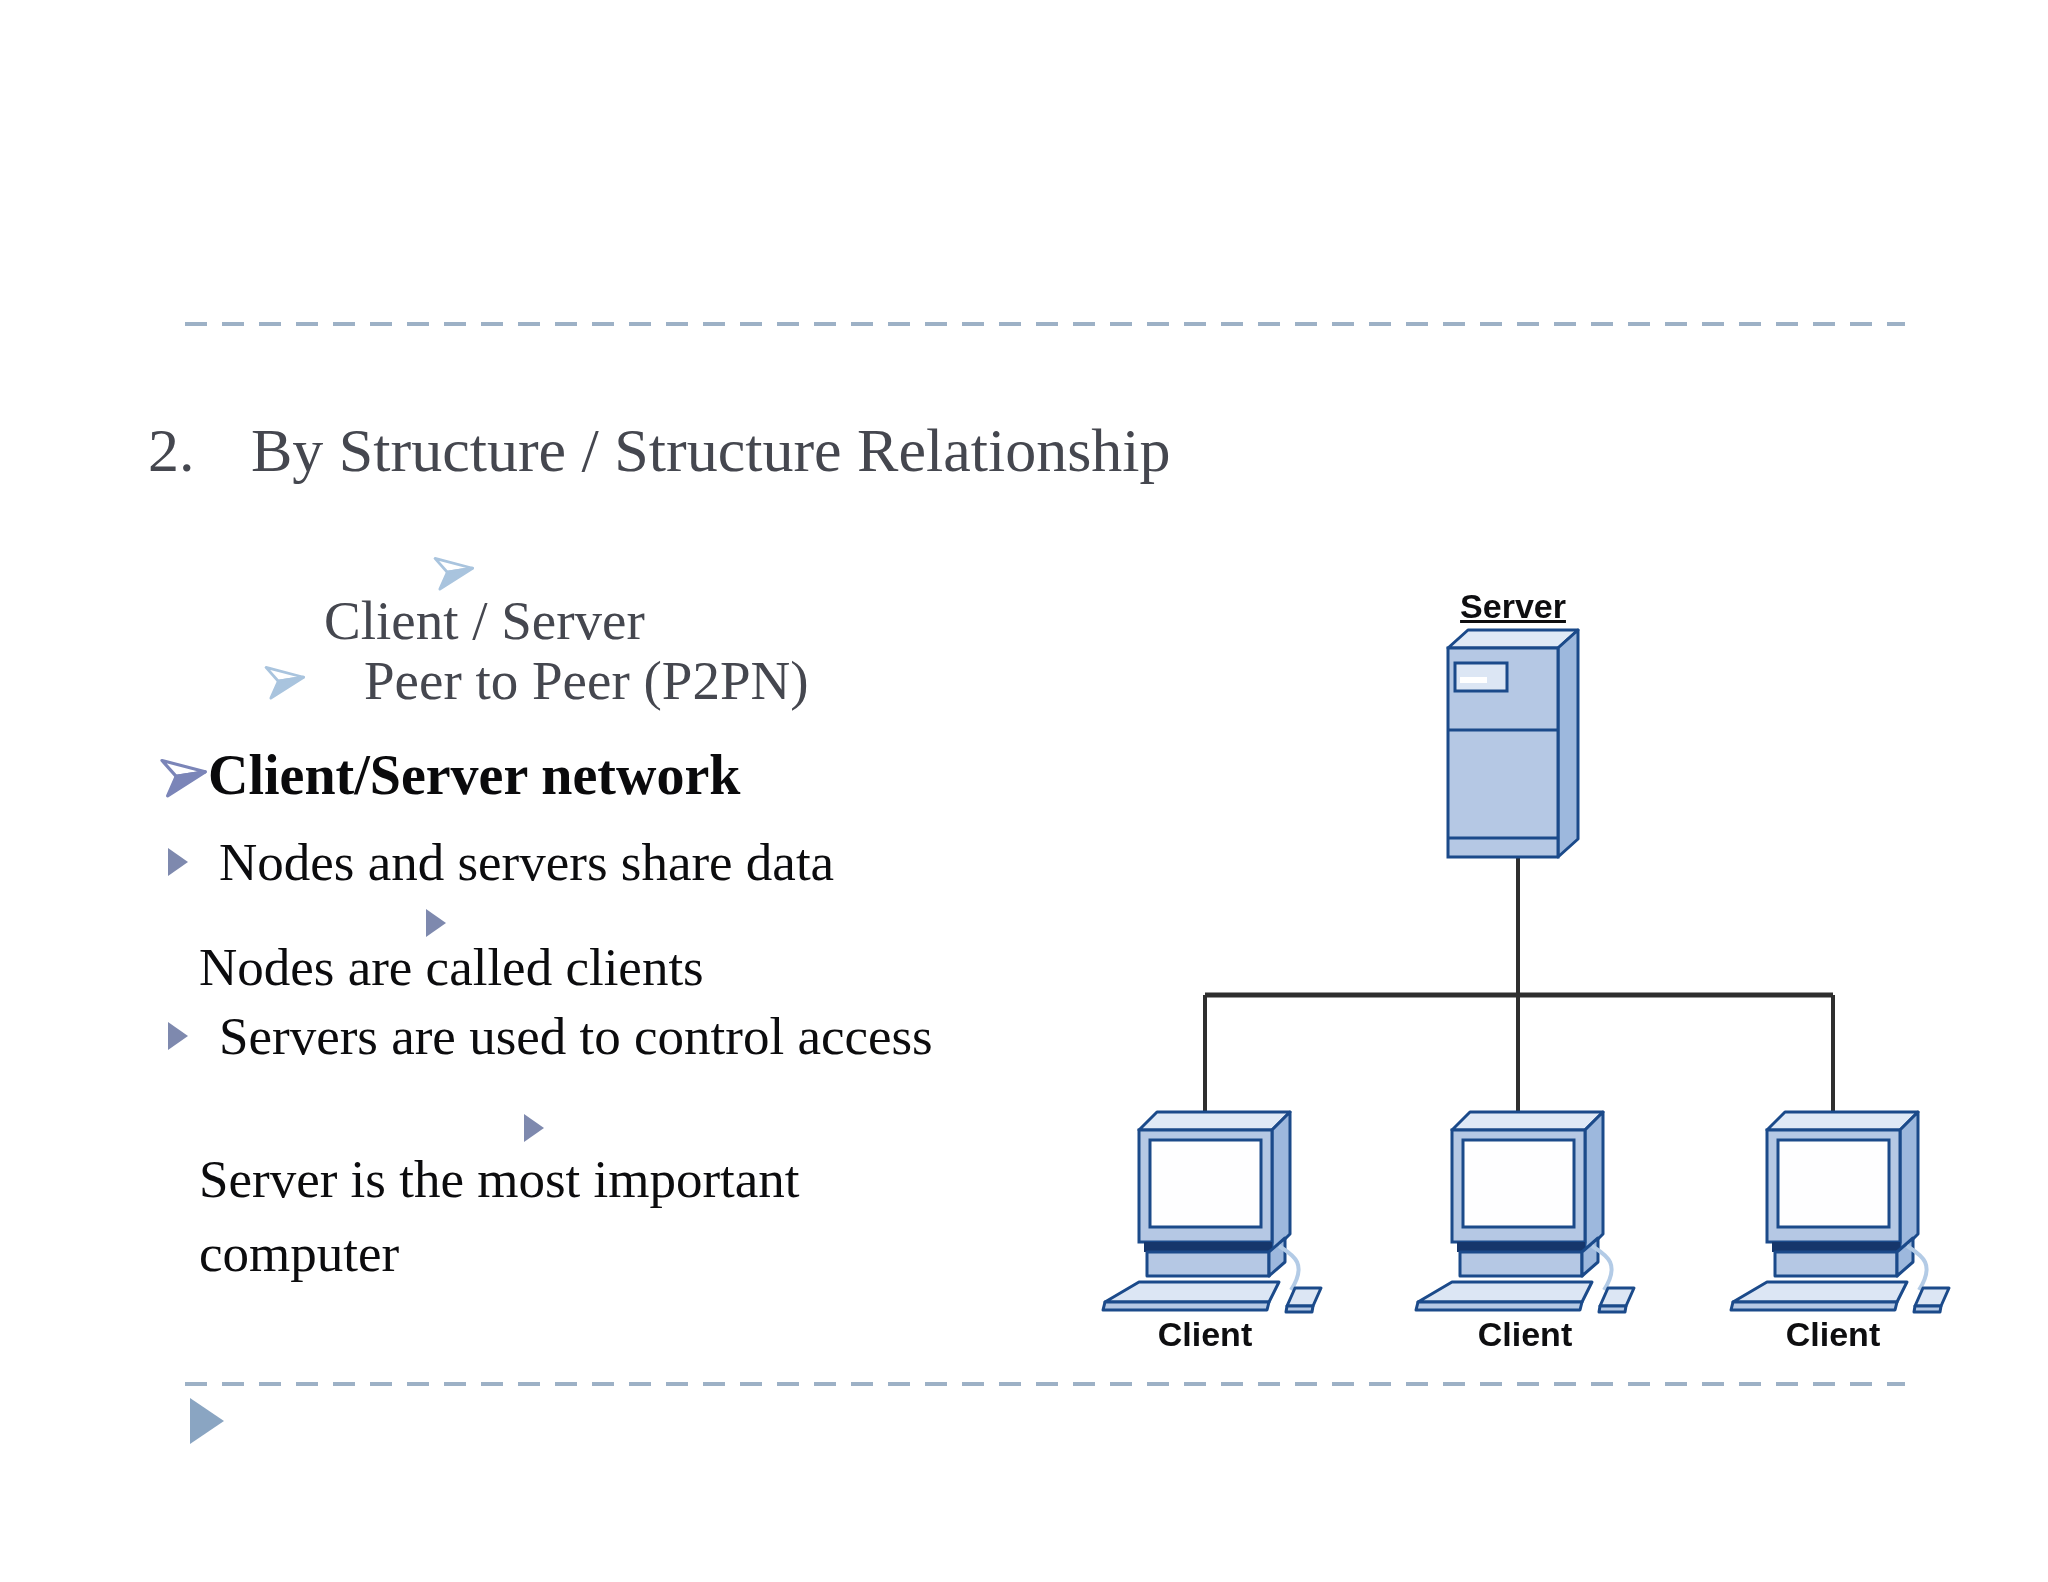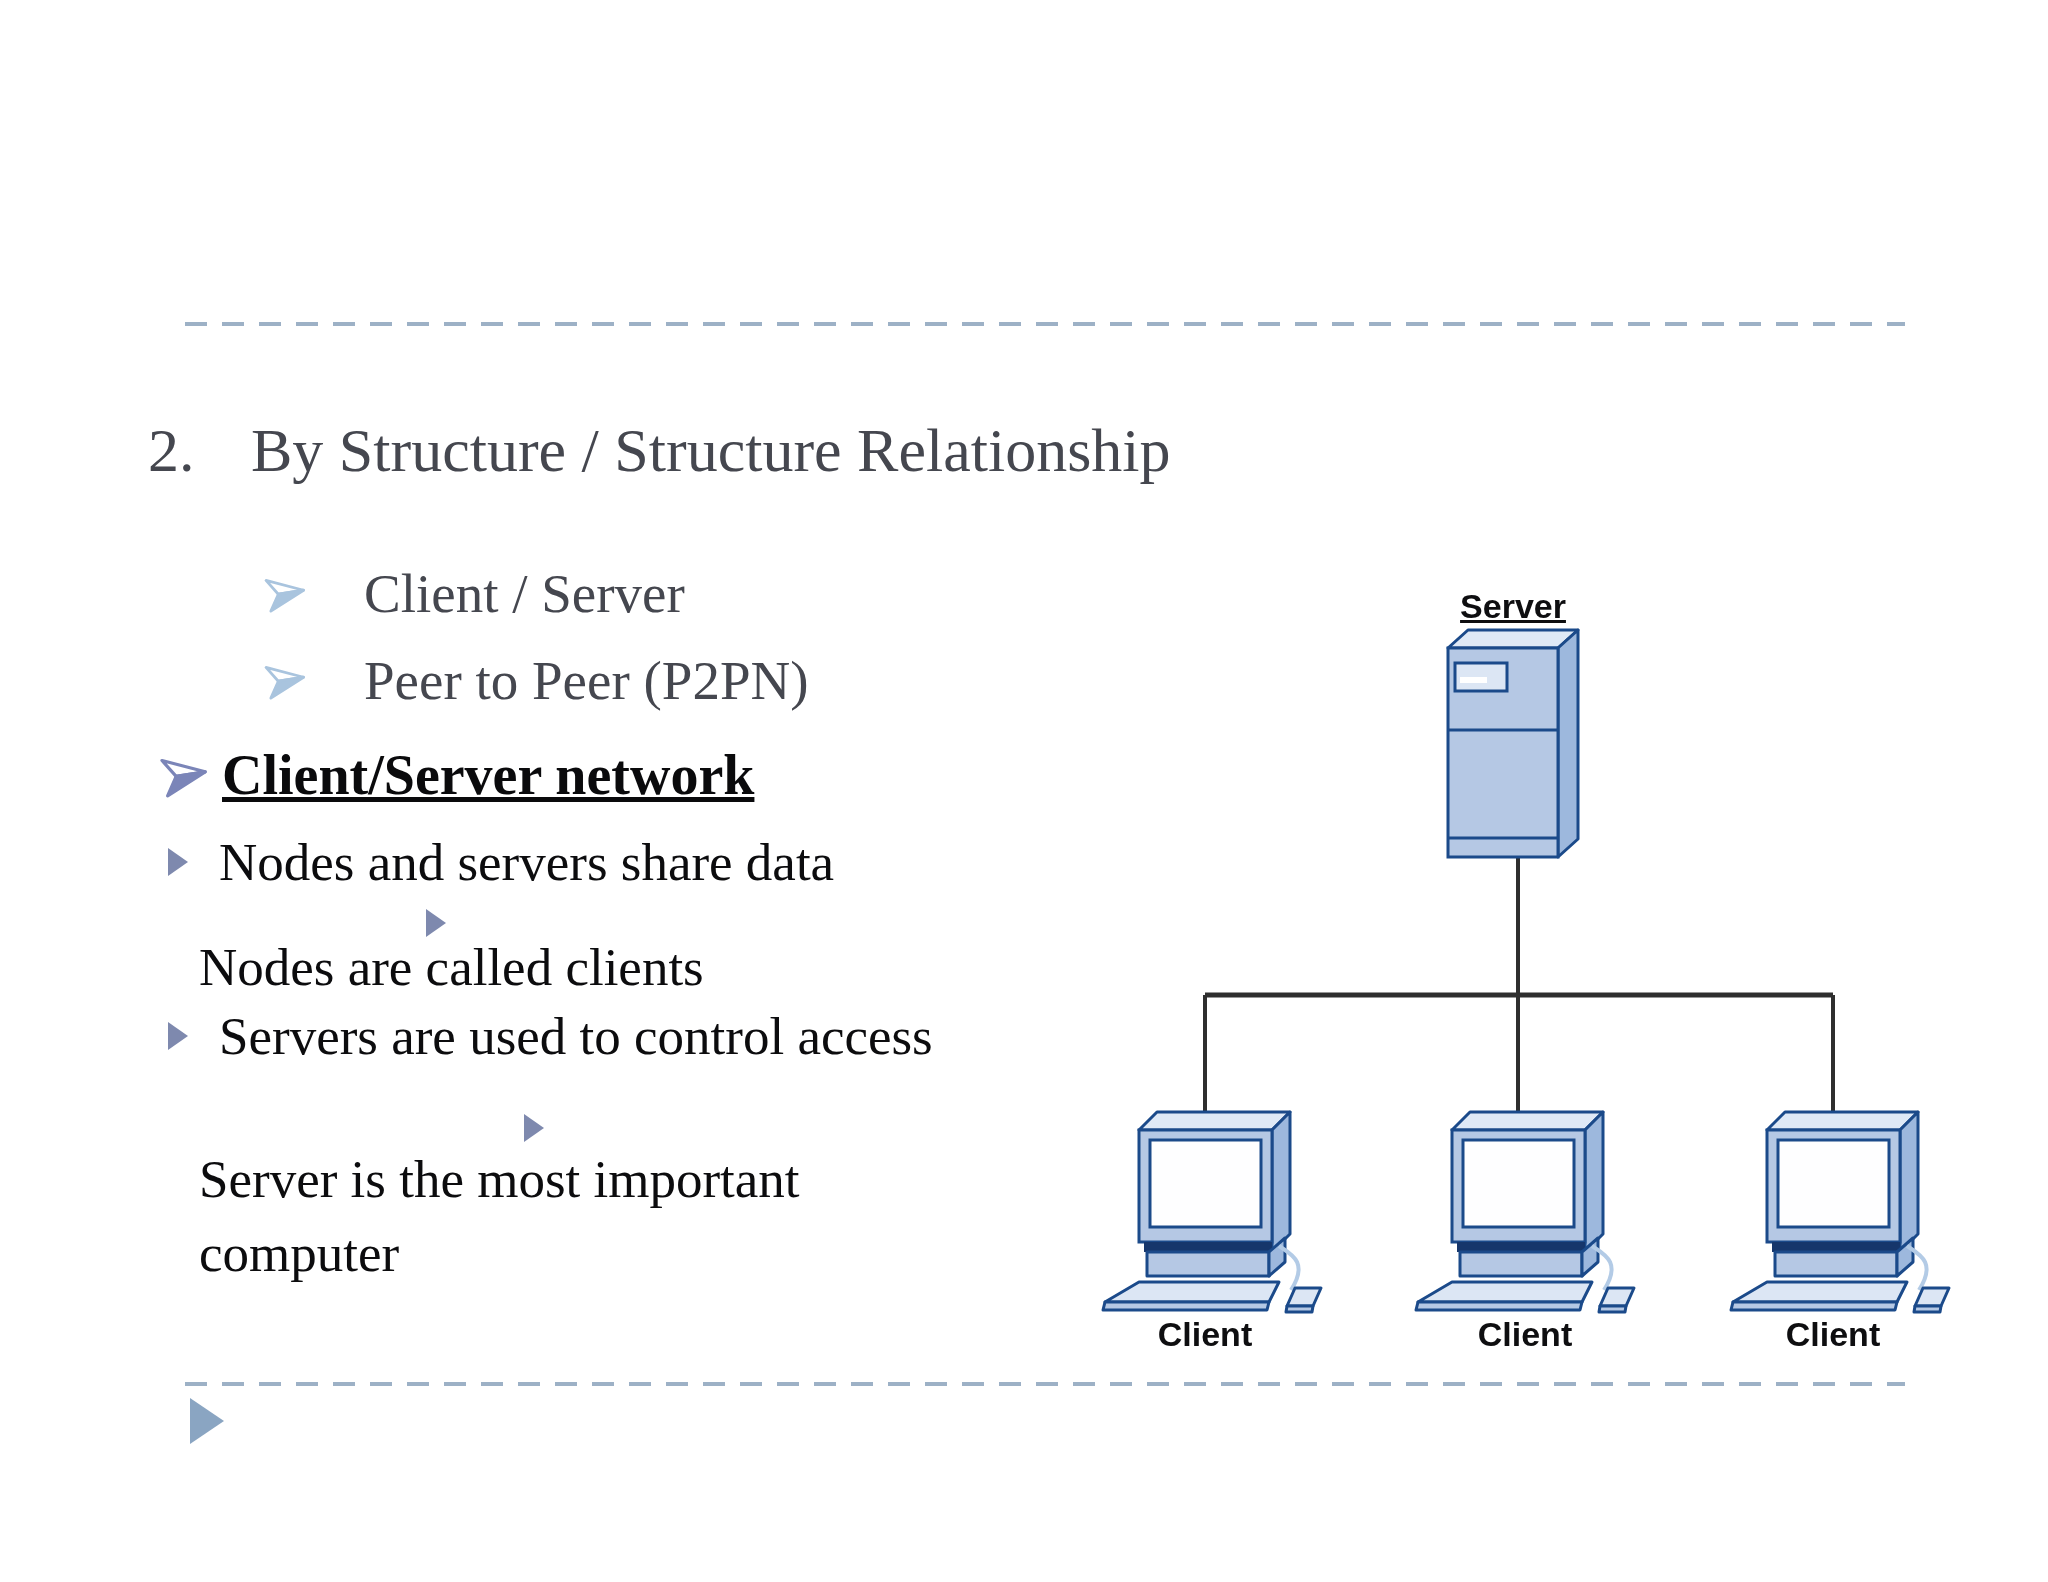--- a/index.html
+++ b/index.html
@@ -20,21 +20,21 @@
   }
   .title-text{
     position:absolute;left:251px;top:405px;
     font-size:62px;color:#45474f;line-height:90px;white-space:nowrap;
   }
   .row{position:absolute;display:flex;align-items:center;height:80px;white-space:nowrap;}
   .row .txt{font-size:53px;color:#0c0c0e;}
   .subrow{left:266px;}
   .subrow .txt{margin-left:58px;font-size:55px;color:#45474f;}
   .boldrow{left:162px;}
-  .boldrow .txt{margin-left:14px;font-size:56px;font-weight:bold;color:#0a0a0c;text-decoration:underline;}
+  .boldrow .txt{font-size:56px;font-weight:bold;color:#0a0a0c;}
   .trirow{left:168px;}
   .trirow .txt{margin-left:31px;}
   .wraprow{align-items:center;height:auto;flex-direction:column;}
   .wraprow .txt{white-space:normal;width:700px;line-height:74px;}
   .bullet-svg{flex:0 0 auto;}
   .diagram-label{
     position:absolute;width:200px;text-align:center;
     font-family:"Liberation Sans","DejaVu Sans",sans-serif;
     font-weight:bold;font-size:34px;color:#0e0e10;
   }
@@ -44,21 +44,21 @@
 </head>
 <body>
 
 <div class="slide">
 
   <div class="dashline" style="left:185px;top:322px;width:1720px;"></div>
 
   <div class="title-num">2.</div>
   <div class="title-text">By Structure / Structure Relationship</div>
 
-  <div class="row subrow" style="top:553px;">
+  <div class="row subrow" style="top:553px;flex-direction:column;">
     <svg class="bullet-svg" width="40" height="36" viewBox="0 0 36 32" style="transform:rotate(-9deg);">
       <polygon points="2,2 34,16 11,16" fill="#ffffff" stroke="#a9c4de" stroke-width="2.5" stroke-linejoin="round"></polygon>
       <polygon points="11,16 34,16 2,30" fill="#a9c4de" stroke="#a9c4de" stroke-width="2.5" stroke-linejoin="round"></polygon>
     </svg>
     <span class="txt">Client / Server</span>
   </div>
 
   <div class="row subrow" style="top:640px;">
     <svg class="bullet-svg" width="40" height="36" viewBox="0 0 36 32" style="transform:rotate(-9deg);">
       <polygon points="2,2 34,16 11,16" fill="#ffffff" stroke="#a9c4de" stroke-width="2.5" stroke-linejoin="round"></polygon>

